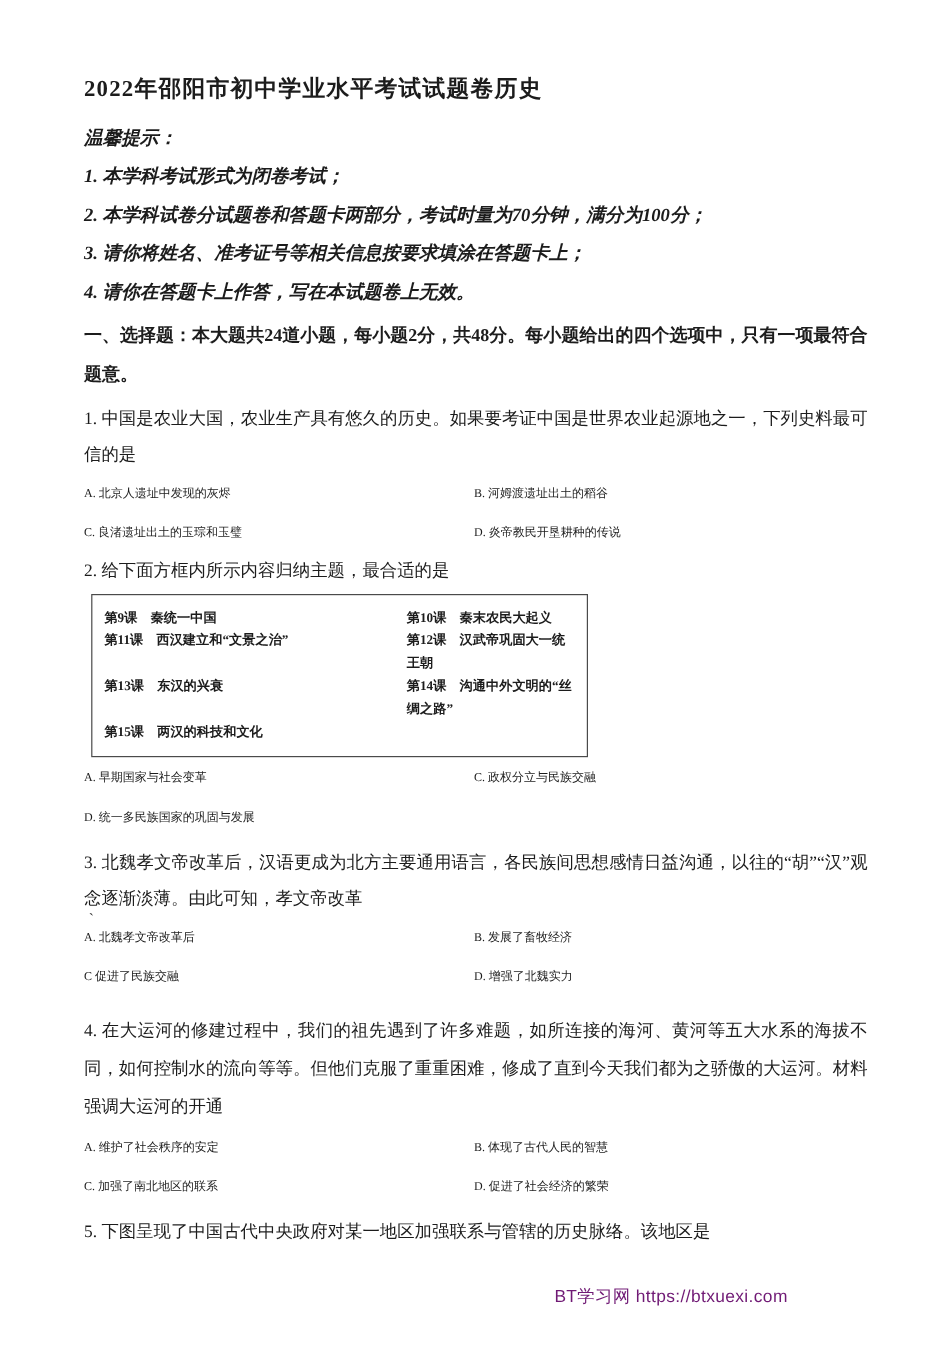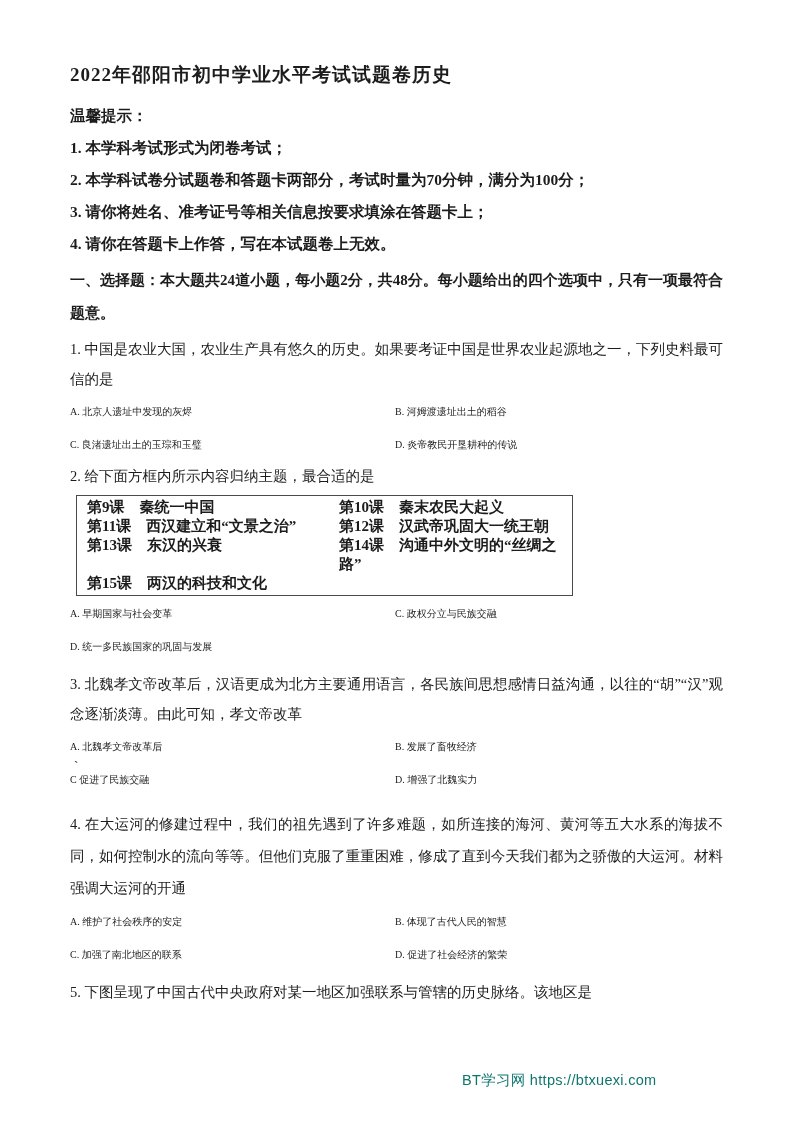--- a/index.html
+++ b/index.html
@@ -17,21 +17,21 @@
   .content { padding: 62px 70px 0 70px; }
 
   .doc-title {
     font-size: 19px;
     font-weight: bold;
     text-align: left;
     line-height: 26px;
     letter-spacing: 1px;
   }
 
-  .notice { margin-top: 12px; font-weight: bold; font-size: 15.5px; }
+  .notice { margin-top: 12px; font-weight: bold; font-size: 15.5px; font-style: italic; }
   .notice p { line-height: 32px; text-align: justify; }
 
   .section-heading {
     margin-top: 4px;
     font-weight: bold;
     font-size: 15px;
     line-height: 33px;
     text-align: justify;
   }
 
@@ -52,26 +52,26 @@
   .options {
     display: grid;
     grid-template-columns: 325px 1fr;
     row-gap: 13px;
     margin-top: 8px;
     font-size: 10px;
   }
   .options span { line-height: 20px; display: block; }
 
   .lesson-box {
-    width: 497px;
+    width: 414px;
     margin: 4px 0 6px 6px;
     border: 1.5px solid #4a4a4a;
-    padding: 2px 10px;
+    padding: 10px 10px;
     font-weight: bold;
-    font-size: 15px;
+    font-size: 11px;
   }
   .box-row {
     display: grid;
     grid-template-columns: 252px 1fr;
     line-height: 19px;
   }
 
   .stray-mark {
     position: absolute;
     left: 74px;
@@ -79,21 +79,21 @@
     font-size: 13px;
     color: #2a2a2a;
   }
 
   .footer {
     position: absolute;
     left: 462px;
     top: 1071px;
     font-family: "Liberation Sans", "DejaVu Sans", sans-serif;
     font-size: 14.5px;
-    color: #0f766e;
+    color: #701a75;
     letter-spacing: 0.3px;
   }
 </style>
 </head>
 <body>
 
 <div class="page">
   <div class="content">
 
     <h1 class="doc-title">2022年邵阳市初中学业水平考试试题卷历史</h1>

